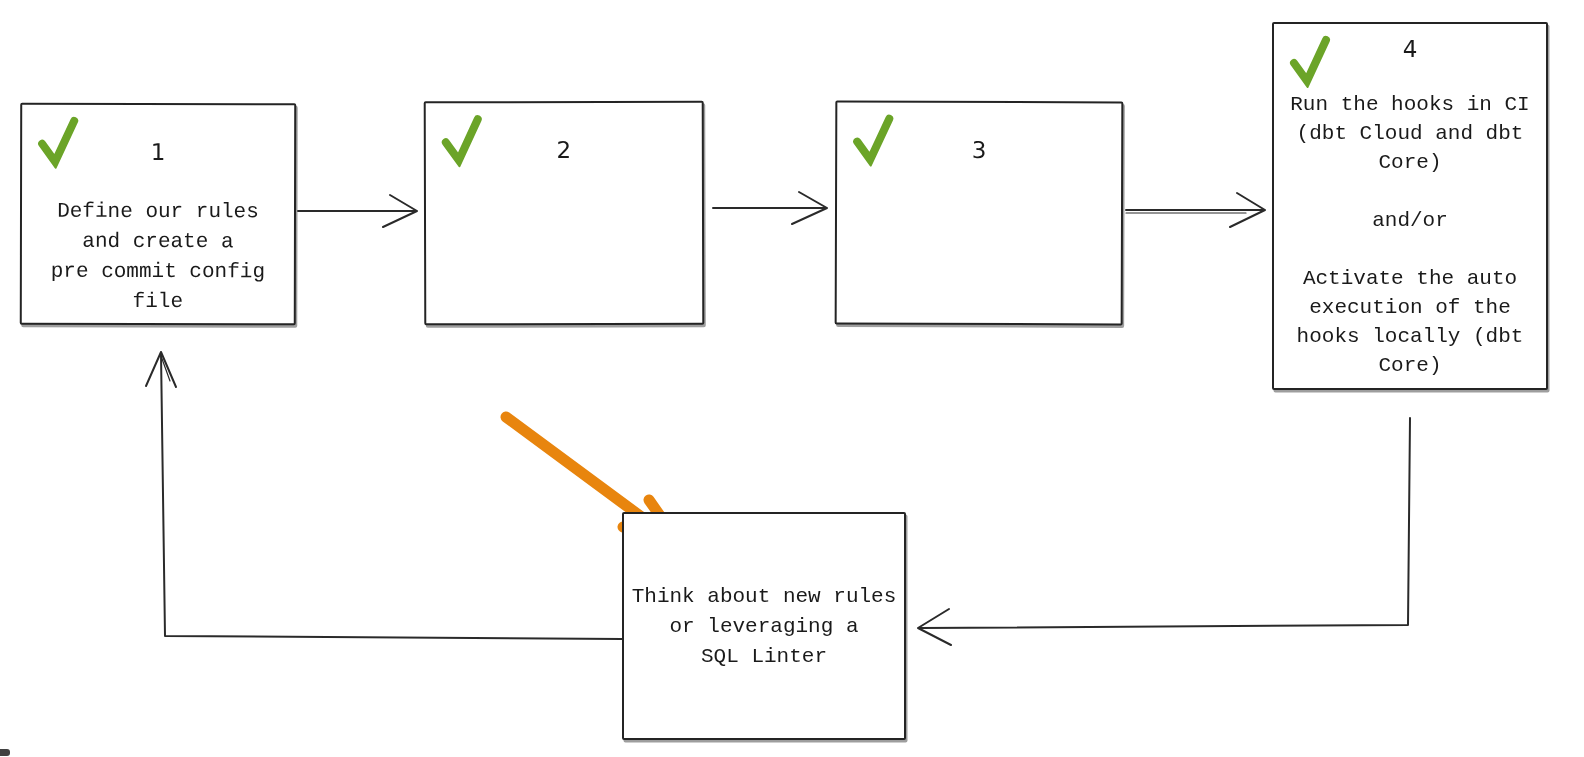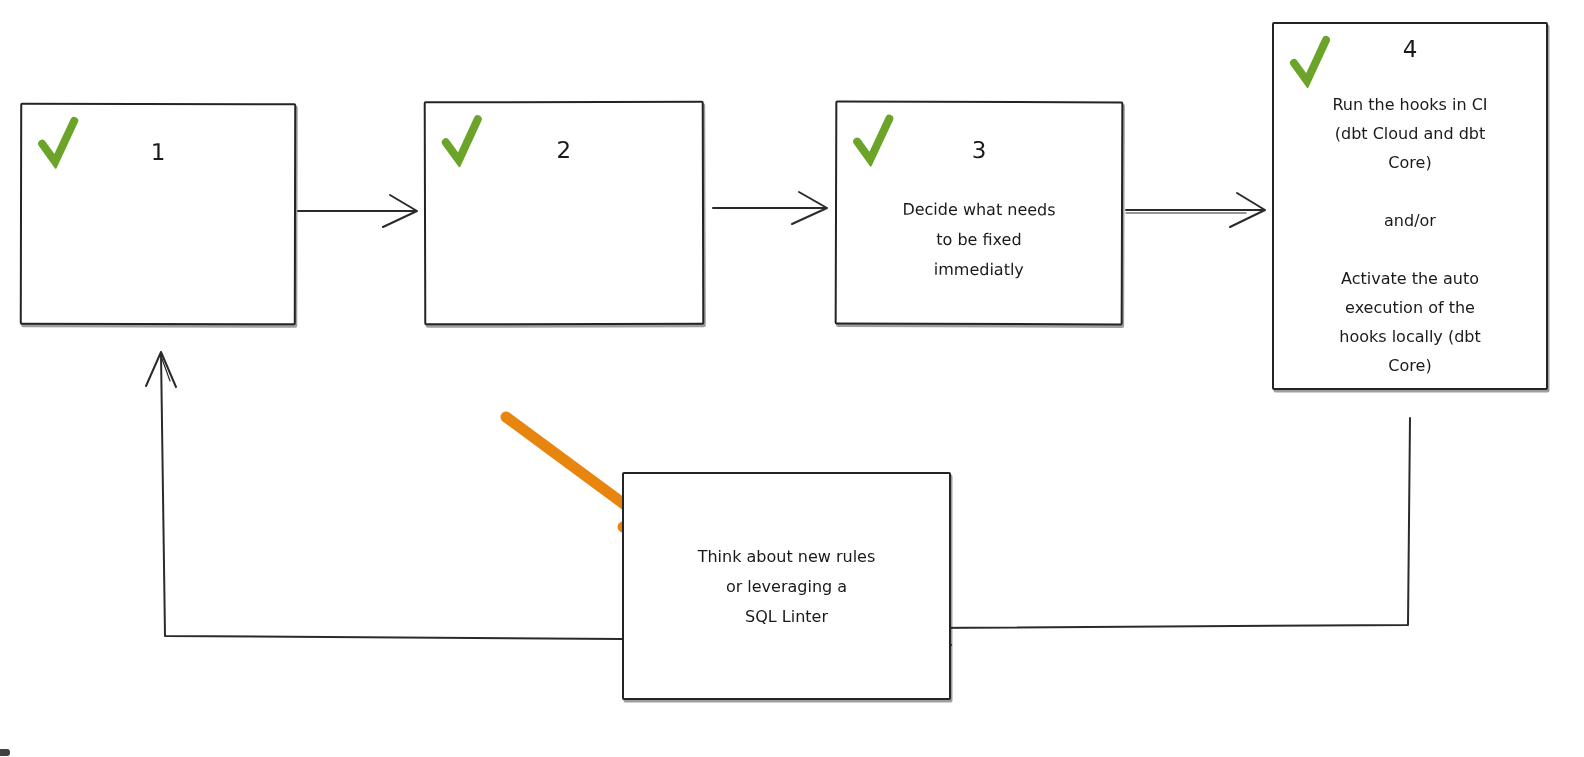--- a/index.html
+++ b/index.html
@@ -9,27 +9,27 @@
   }
   svg.arrow-layer { position:absolute; left:0; top:0; width:1584px; height:757px; }
 
   .node {
     position:absolute; background:#ffffff; border:2px solid #242424; border-radius:2px;
     box-shadow:1.5px 2.5px 0 0 rgba(40,40,40,0.45);
     box-sizing:border-box; text-align:center;
   }
   .node .check { position:absolute; left:15px; top:10px; }
   .node .num  { font-size:23px; line-height:26px; }
-  .node .text { font-size:16px; line-height:30px; white-space:pre-line; }
+  .node .text { font-size:21px; line-height:30px; white-space:pre-line;font-family:Liberation Mono, monospace; }
 
   #step1 { left:20px;   top:103px; width:276px; height:222px; transform:rotate(0.12deg); }
   #step2 { left:424px;  top:101px; width:280px; height:224px; transform:rotate(-0.15deg); }
   #step3 { left:835px;  top:101px; width:288px; height:224px; transform:rotate(0.18deg); }
   #step4 { left:1272px; top:22px;  width:276px; height:368px; }
-  #feedback { left:622px; top:472px; width:329px; height:228px; }
+  #feedback { left:622px; top:512px; width:284px; height:228px; }
 
   #step1 .num, #step2 .num, #step3 .num { margin-top:34px; }
   #step1 .text, #step2 .text, #step3 .text { margin-top:32px; }
   #step4 .num { margin-top:12px; }
   #step4 .text { margin-top:28px; line-height:29px; }
   #feedback .text { margin-top:68px; }
 
   .edge-artifact {
     position:absolute; left:0; top:749px; width:10px; height:7px;
     background:#2b2b2b; border-radius:0 3px 3px 0; opacity:.9;
@@ -73,37 +73,37 @@
       <path d="M506 417 L651 524"></path>
       <path d="M649 500 L675 537 L623 527"></path>
     </g>
   </svg>
 
   <div class="node" id="step1">
     <svg class="check" width="42" height="54" viewBox="0 0 42 54" fill="none" stroke="#6BA428" stroke-width="8" stroke-linecap="round">
       <path d="M5 29 L18 47 L37 6"></path>
     </svg>
     <div class="num">1</div>
+    <div class="text">Define our rules
+and create a
+pre commit config file</div>
   </div>
 
   <div class="node" id="step2">
     <svg class="check" width="42" height="54" viewBox="0 0 42 54" fill="none" stroke="#6BA428" stroke-width="8" stroke-linecap="round">
       <path d="M5 29 L18 47 L37 6"></path>
     </svg>
     <div class="num">2</div>
   </div>
 
   <div class="node" id="step3">
     <svg class="check" width="42" height="54" viewBox="0 0 42 54" fill="none" stroke="#6BA428" stroke-width="8" stroke-linecap="round">
       <path d="M5 29 L18 47 L37 6"></path>
     </svg>
     <div class="num">3</div>
-    <div class="text">Decide what needs
-to be fixed
-immediatly</div>
   </div>
 
   <div class="node" id="step4">
     <svg class="check" width="42" height="54" viewBox="0 0 42 54" fill="none" stroke="#6BA428" stroke-width="8" stroke-linecap="round">
       <path d="M5 29 L18 47 L37 6"></path>
     </svg>
     <div class="num">4</div>
     <div class="text">Run the hooks in CI
 (dbt Cloud and dbt
 Core)

